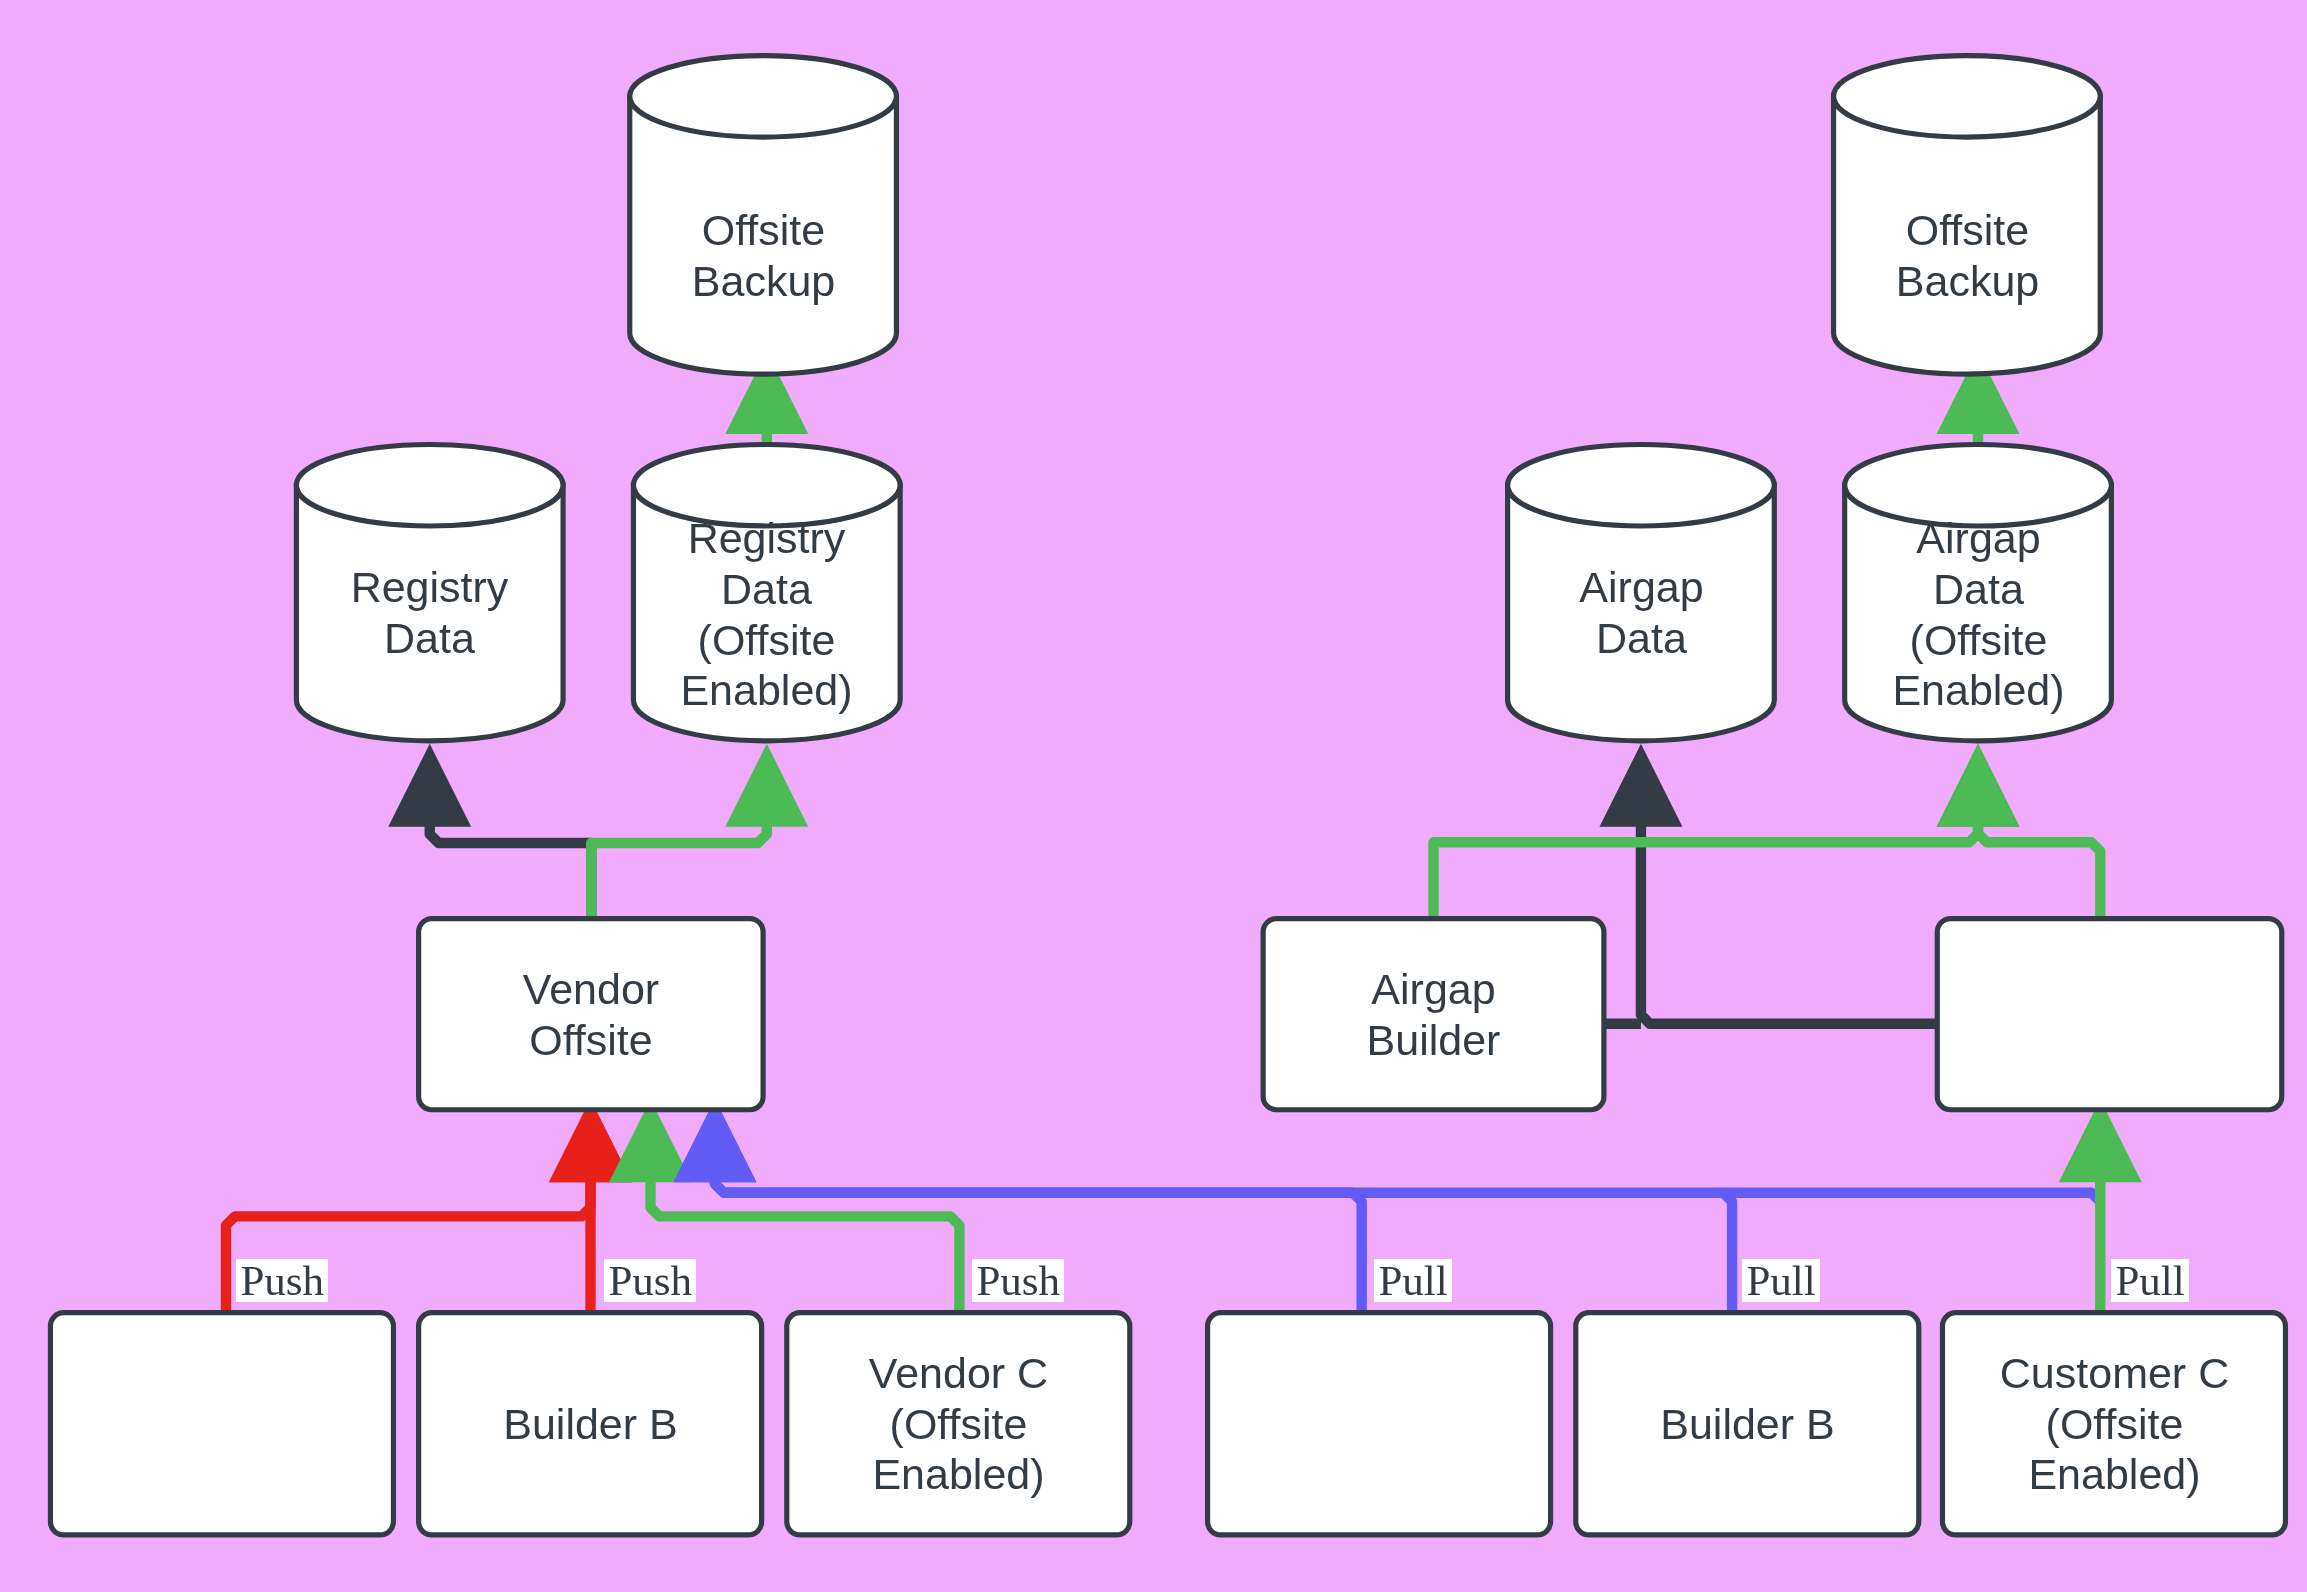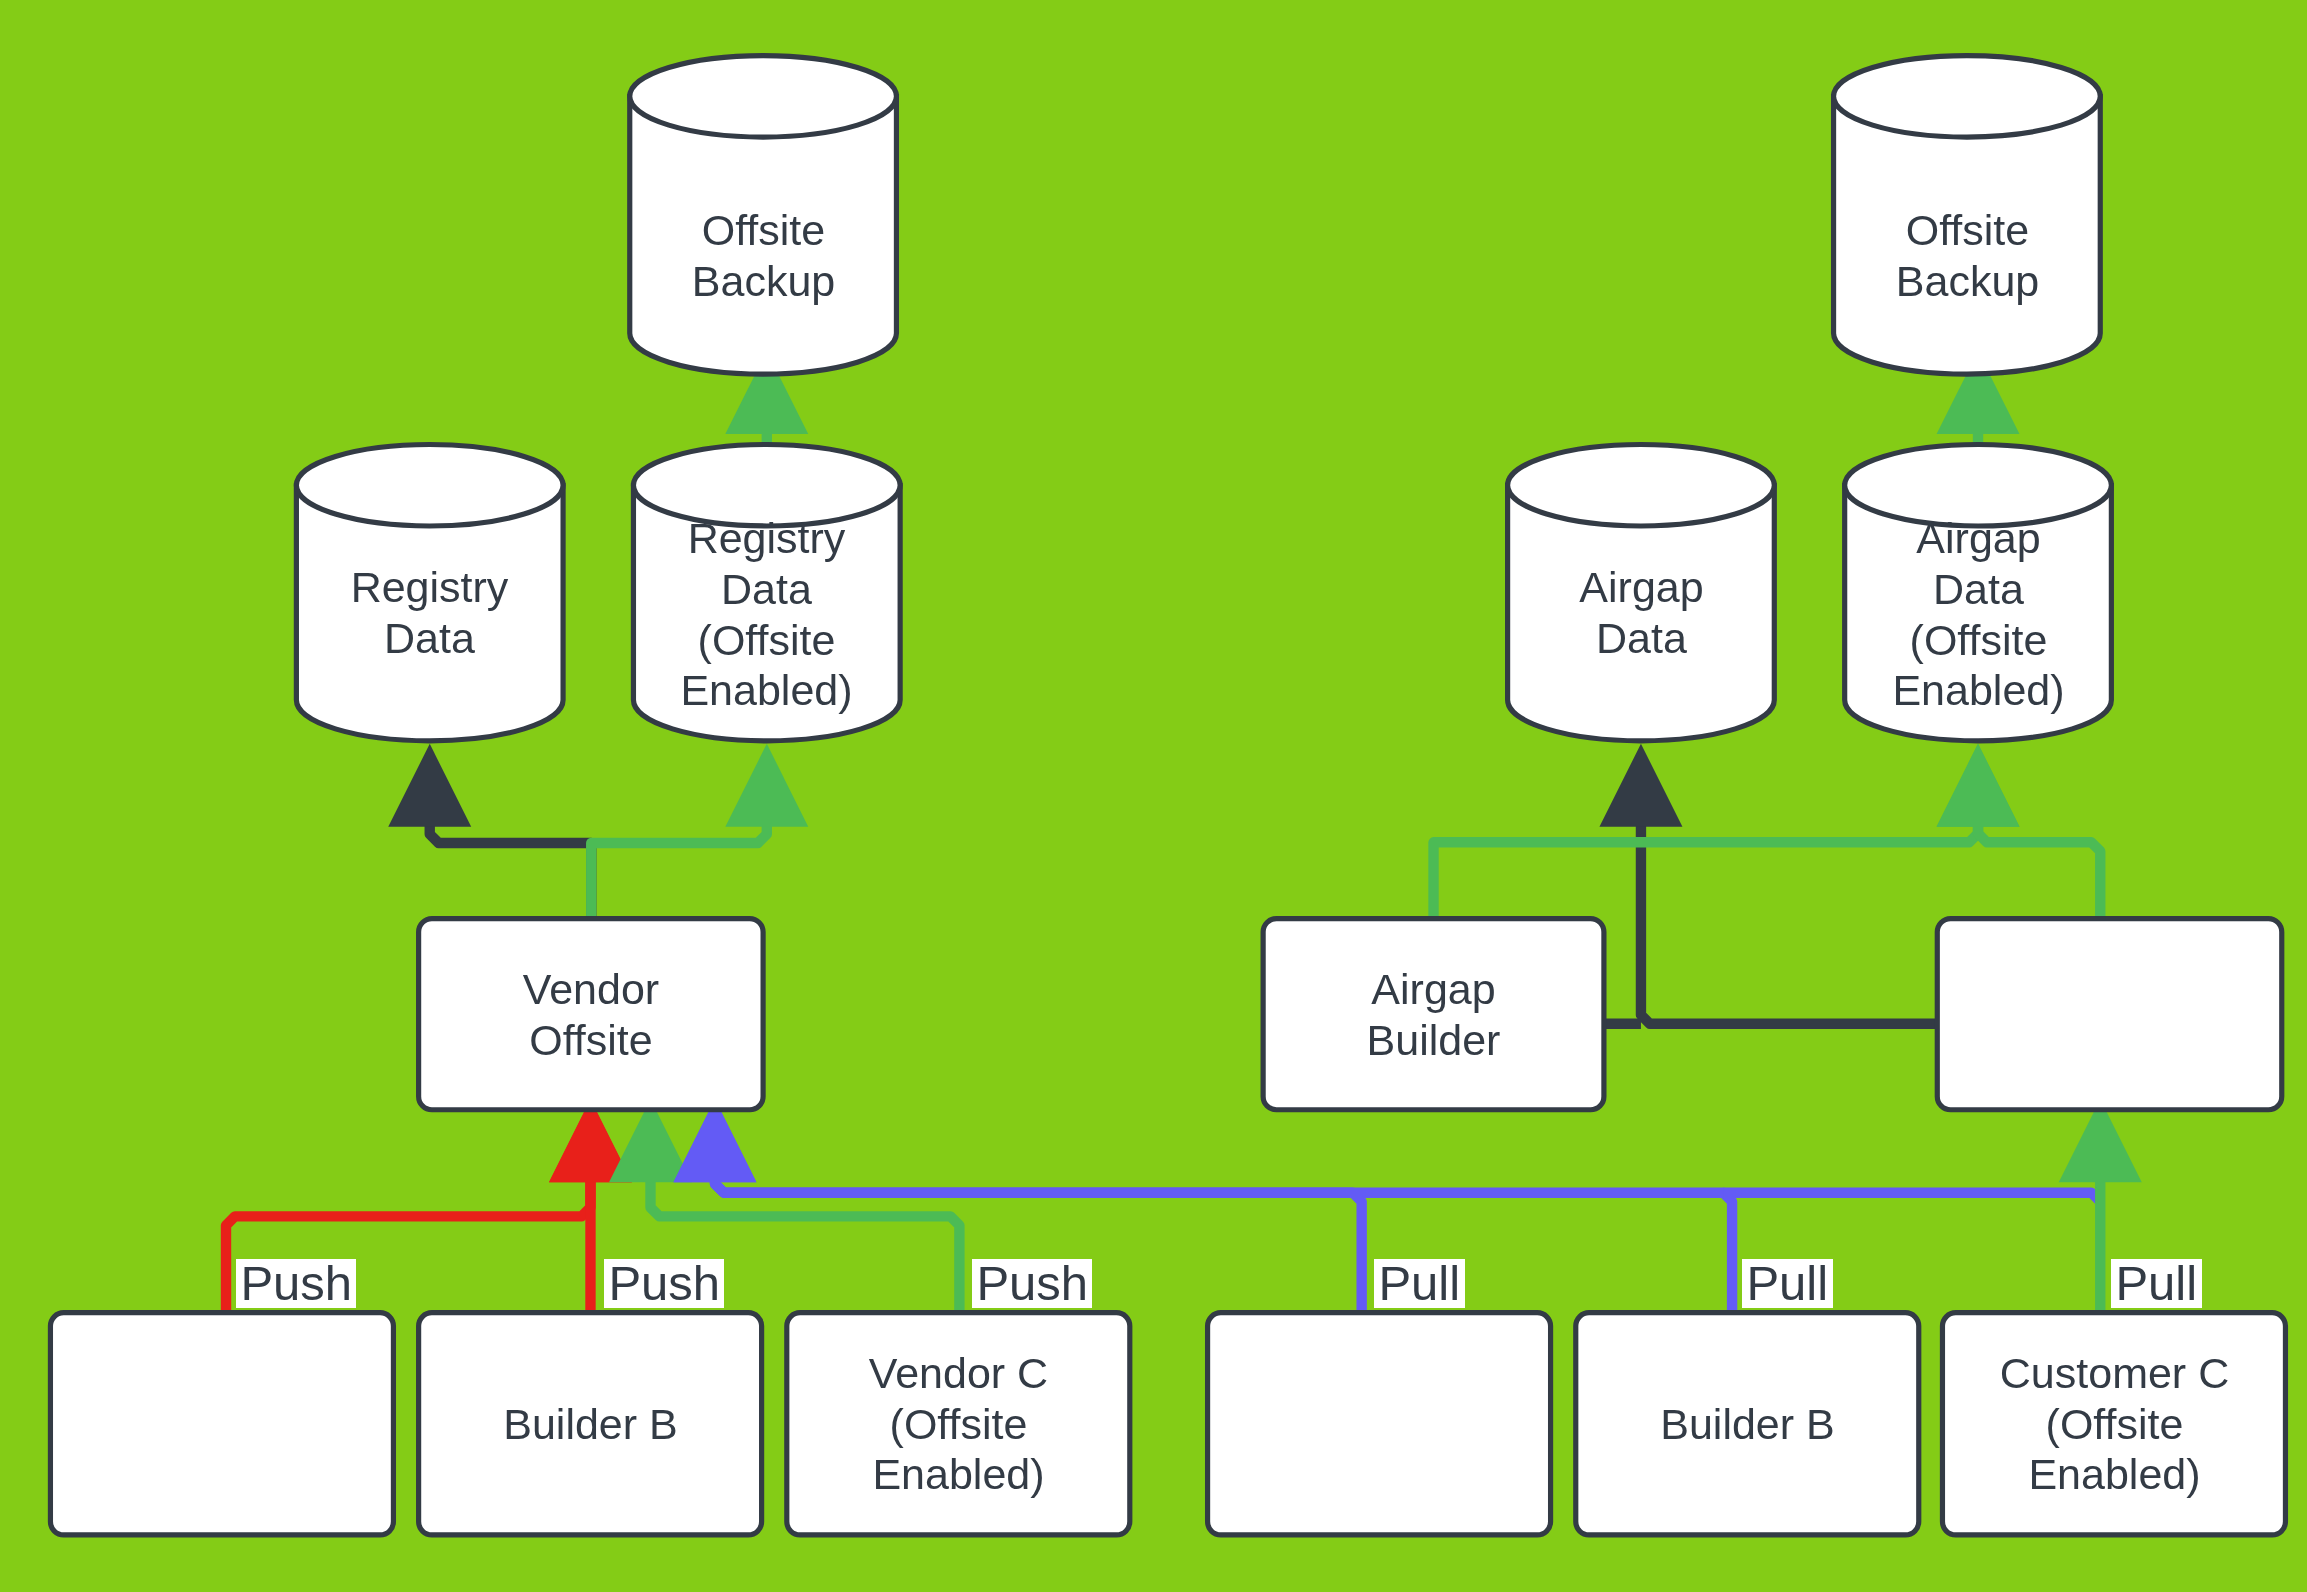--- a/index.html
+++ b/index.html
@@ -8,21 +8,21 @@
     padding: 0;
     background: #ffffff;
   }
   body {
     font-family: "Liberation Sans", "DejaVu Sans", sans-serif;
   }
   #diagram-root {
     position: relative;
     width: 2307px;
     height: 1592px;
-    background: #84cc16;
+    background: #f0abfc;
     overflow: hidden;
   }
   #diagram-svg {
     position: absolute;
     top: 0;
     left: 0;
     width: 2307px;
     height: 1592px;
   }
   .node-label {
@@ -34,23 +34,23 @@
     color: #333b45;
     font-size: 43px;
     line-height: 1.18;
     font-family: "Liberation Sans", "DejaVu Sans", sans-serif;
     white-space: pre-line;
     pointer-events: none;
   }
   .edge-label {
     position: absolute;
     color: #333b45;
-    font-size: 49px;
+    font-size: 43px;
     line-height: 1;
-    font-family: Liberation Sans, sans-serif;
+    font-family: Liberation Serif, serif;
     white-space: nowrap;
     background: #ffffff;
     padding: 0 4.4px;
   }
 </style>
 </head>
 <body>
 
 <div id="diagram-root">
 

